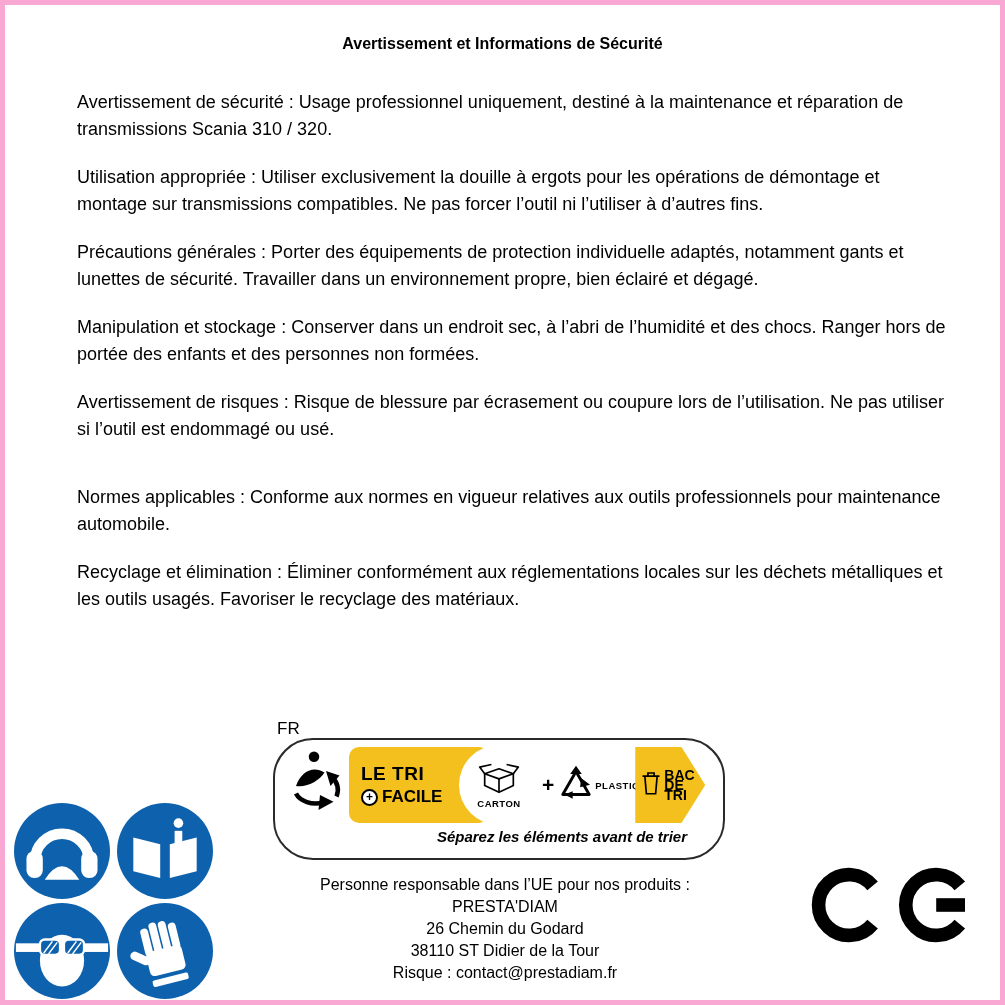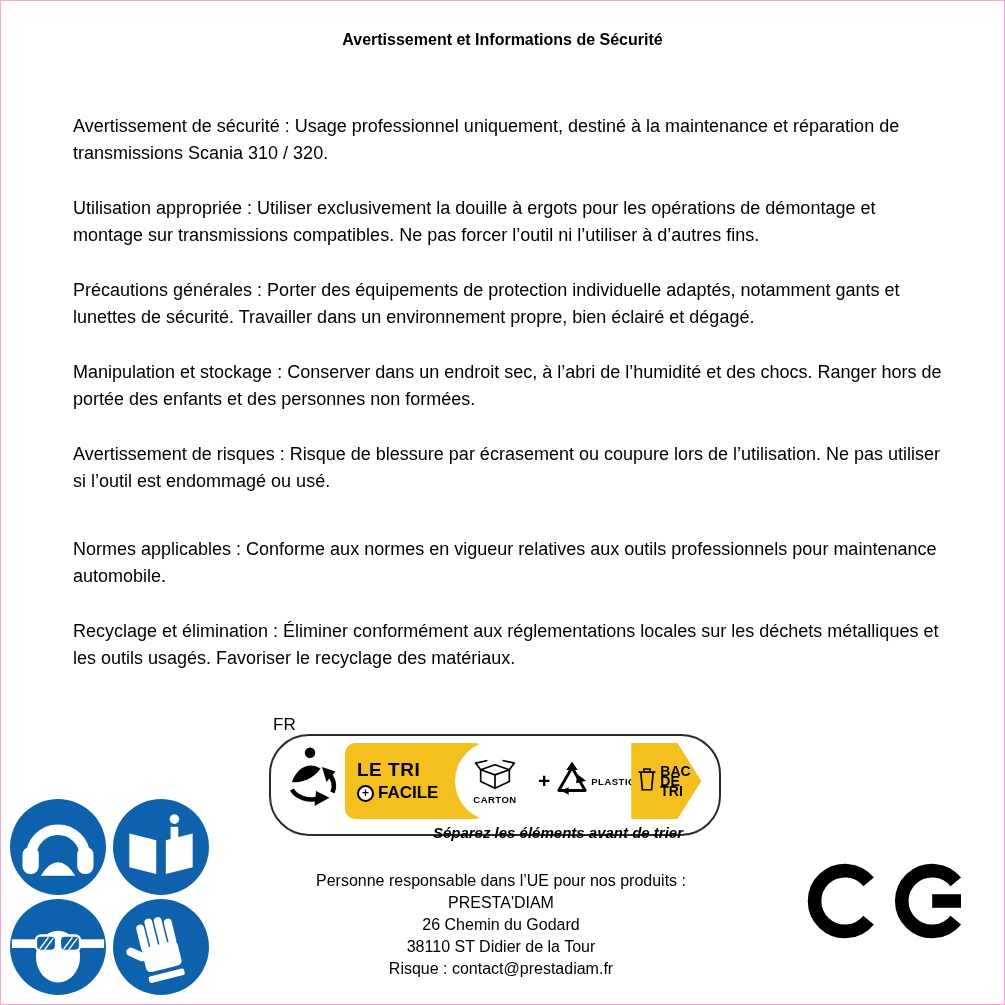--- a/index.html
+++ b/index.html
@@ -6,47 +6,47 @@
   html, body { background: #ffffff; }
   body {
     width: 1005px; height: 1005px;
     font-family: "Liberation Sans", "DejaVu Sans", sans-serif;
     color: #000;
   }
   .page {
     position: relative;
     width: 1005px; height: 1005px;
     background: #fff;
-    border: 1px solid #f9a8d4;
+    border: 5px solid #f9a8d4;
     overflow: hidden;
   }
   .title {
     position: absolute; top: 30px; left: 0; width: 100%;
     text-align: center; font-weight: bold; font-size: 16px;
   }
   .content {
     position: absolute; top: 84px; left: 72px; width: 876px;
     font-size: 18px; line-height: 27px;
   }
-  .content p { margin-bottom: 21px; margin-top: 28px; }
+  .content p { margin-bottom: 21px; }
   .content p.gap { margin-top: 41px; }
 
   
   .icon-grid {
     position: absolute; left: 9px; top: 798px;
     display: grid; grid-template-columns: 96px 96px;
     column-gap: 7px; row-gap: 4px;
   }
   .icon-grid svg { display: block; }
 
   
   .fr-label { position: absolute; left: 272px; top: 714px; font-weight: normal; font-size: 17px; }
   .tri-pill {
     position: absolute; left: 268px; top: 733px;
-    width: 452px; height: 102px;
+    width: 452px; height: 122px;
     border: 2px solid #2a2a2a; border-radius: 40px;
     background: #fff; padding: 5px 8px 3px 12px;
   }
   .tri-row { display: flex; align-items: center; height: 80px; }
   .triman { flex: 0 0 auto; margin-right: 2px; }
   .tri-yellow {
     position: relative; z-index: 1;
     background: #f3c01d; height: 76px; width: 140px;
     display: flex; flex-direction: column; justify-content: center;
     padding-left: 12px; border-radius: 10px;

